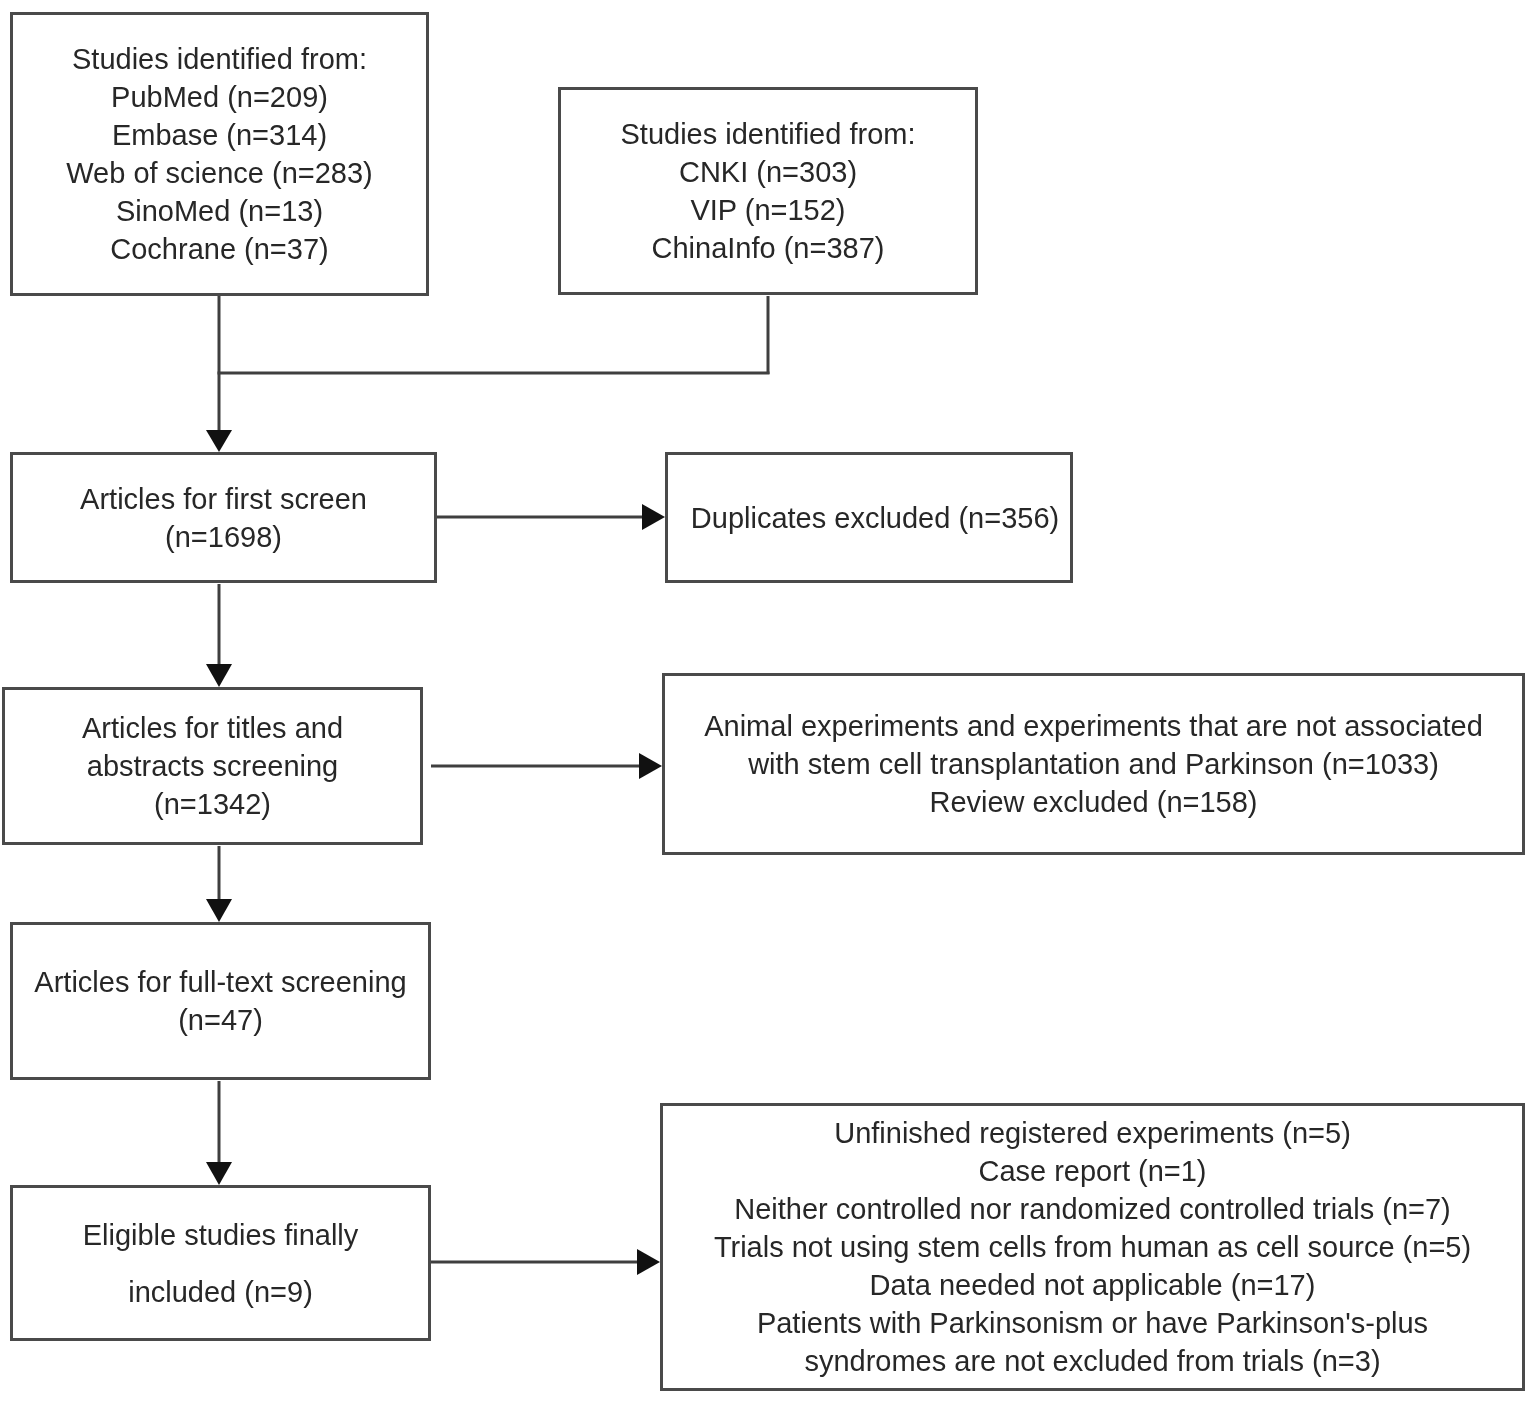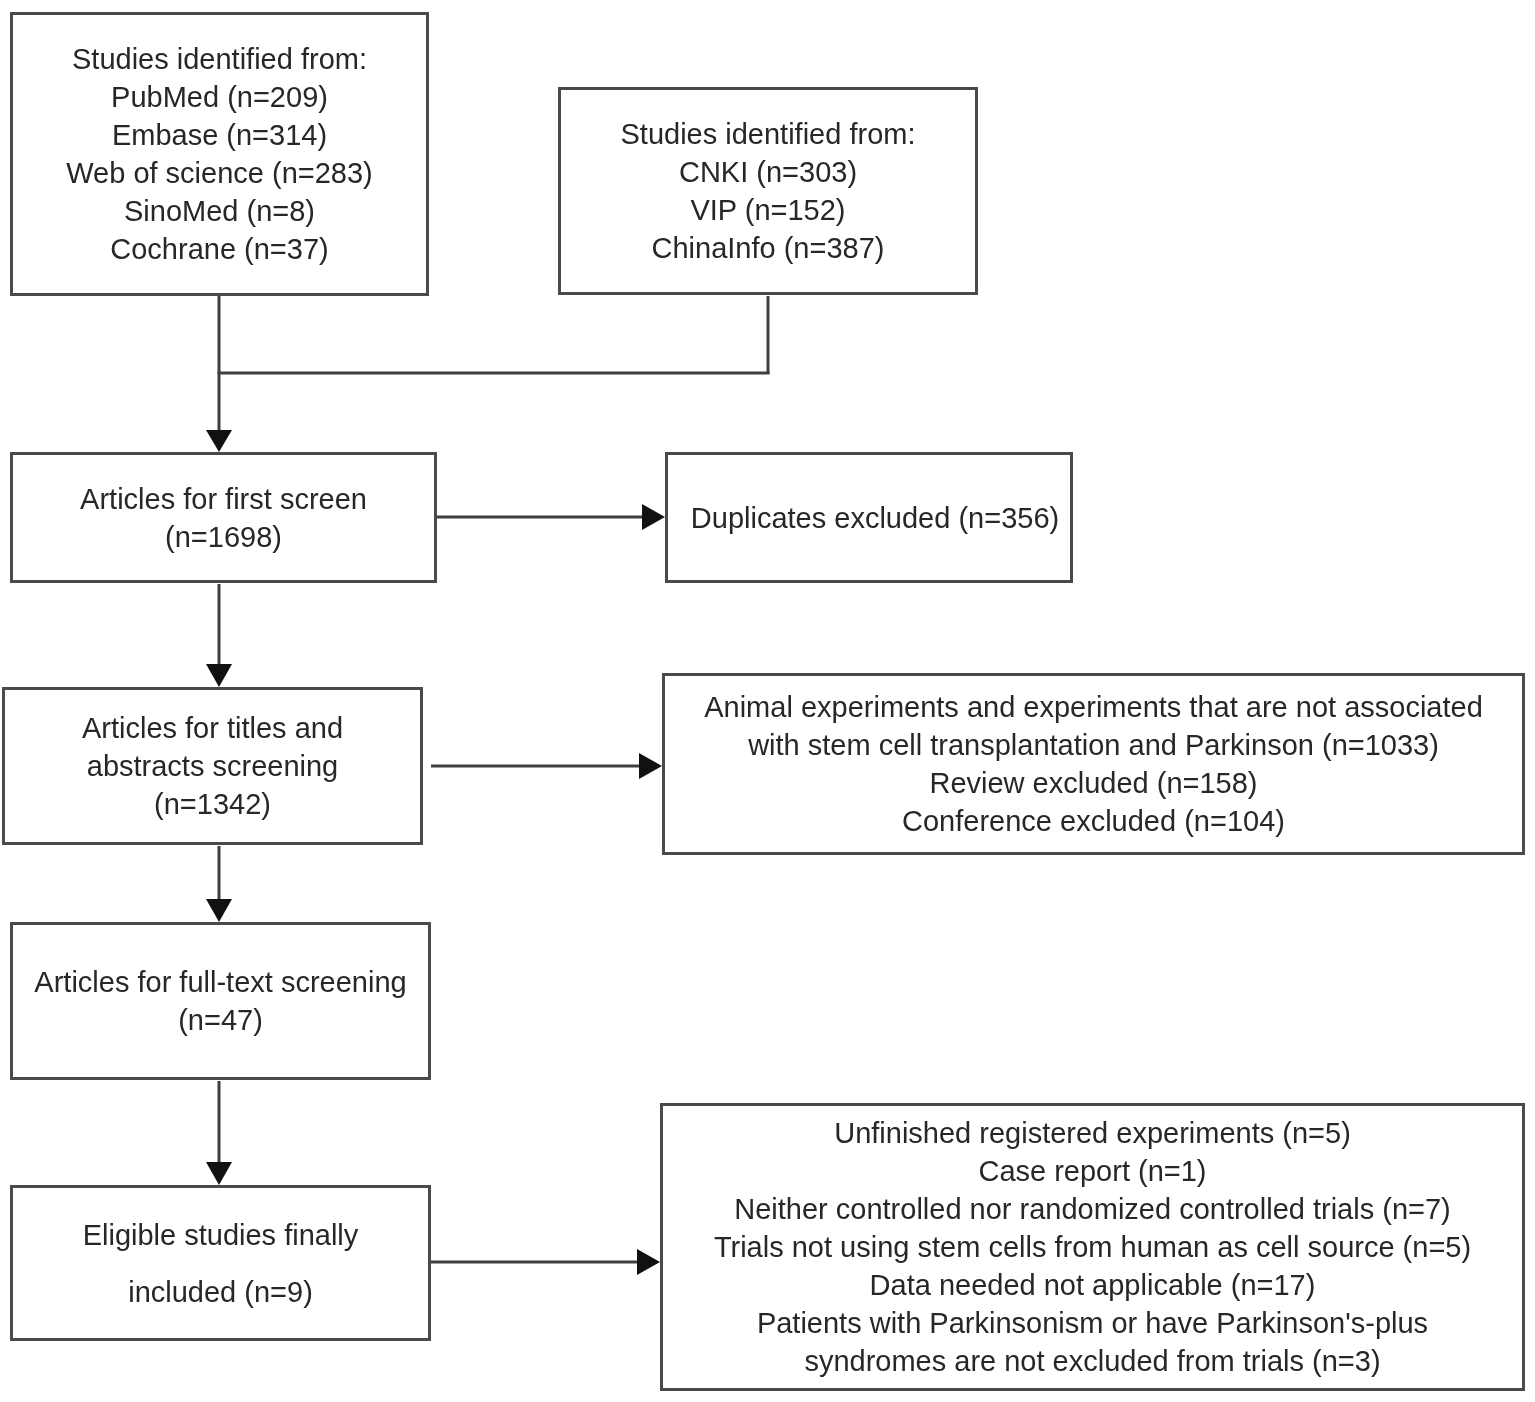--- a/index.html
+++ b/index.html
@@ -97,21 +97,21 @@
       <line x1="431" y1="1262" x2="639" y2="1262"></line>
       <polygon points="637,1249 637,1275 660,1262"></polygon>
     </g>
   </svg>
 
   <div class="fbox b-sources-left">
     <div class="ln">Studies identified from:</div>
     <div class="ln">PubMed (n=209)</div>
     <div class="ln">Embase (n=314)</div>
     <div class="ln">Web of science (n=283)</div>
-    <div class="ln">SinoMed (n=8)</div>
+    <div class="ln">SinoMed (n=13)</div>
     <div class="ln">Cochrane (n=37)</div>
   </div>
 
   <div class="fbox b-sources-right">
     <div class="ln">Studies identified from:</div>
     <div class="ln">CNKI (n=303)</div>
     <div class="ln">VIP (n=152)</div>
     <div class="ln">ChinaInfo (n=387)</div>
   </div>
 
@@ -127,21 +127,20 @@
   <div class="fbox b-titles">
     <div class="ln">Articles for titles and</div>
     <div class="ln">abstracts screening</div>
     <div class="ln">(n=1342)</div>
   </div>
 
   <div class="fbox b-animal">
     <div class="ln">Animal experiments and experiments that are not associated</div>
     <div class="ln">with stem cell transplantation and Parkinson (n=1033)</div>
     <div class="ln">Review excluded (n=158)</div>
-    <div class="ln">Conference excluded (n=104)</div>
   </div>
 
   <div class="fbox b-fulltext">
     <div class="ln">Articles for full-text screening</div>
     <div class="ln">(n=47)</div>
   </div>
 
   <div class="fbox b-eligible">
     <div class="ln">Eligible studies finally</div>
     <div class="ln">included (n=9)</div>

